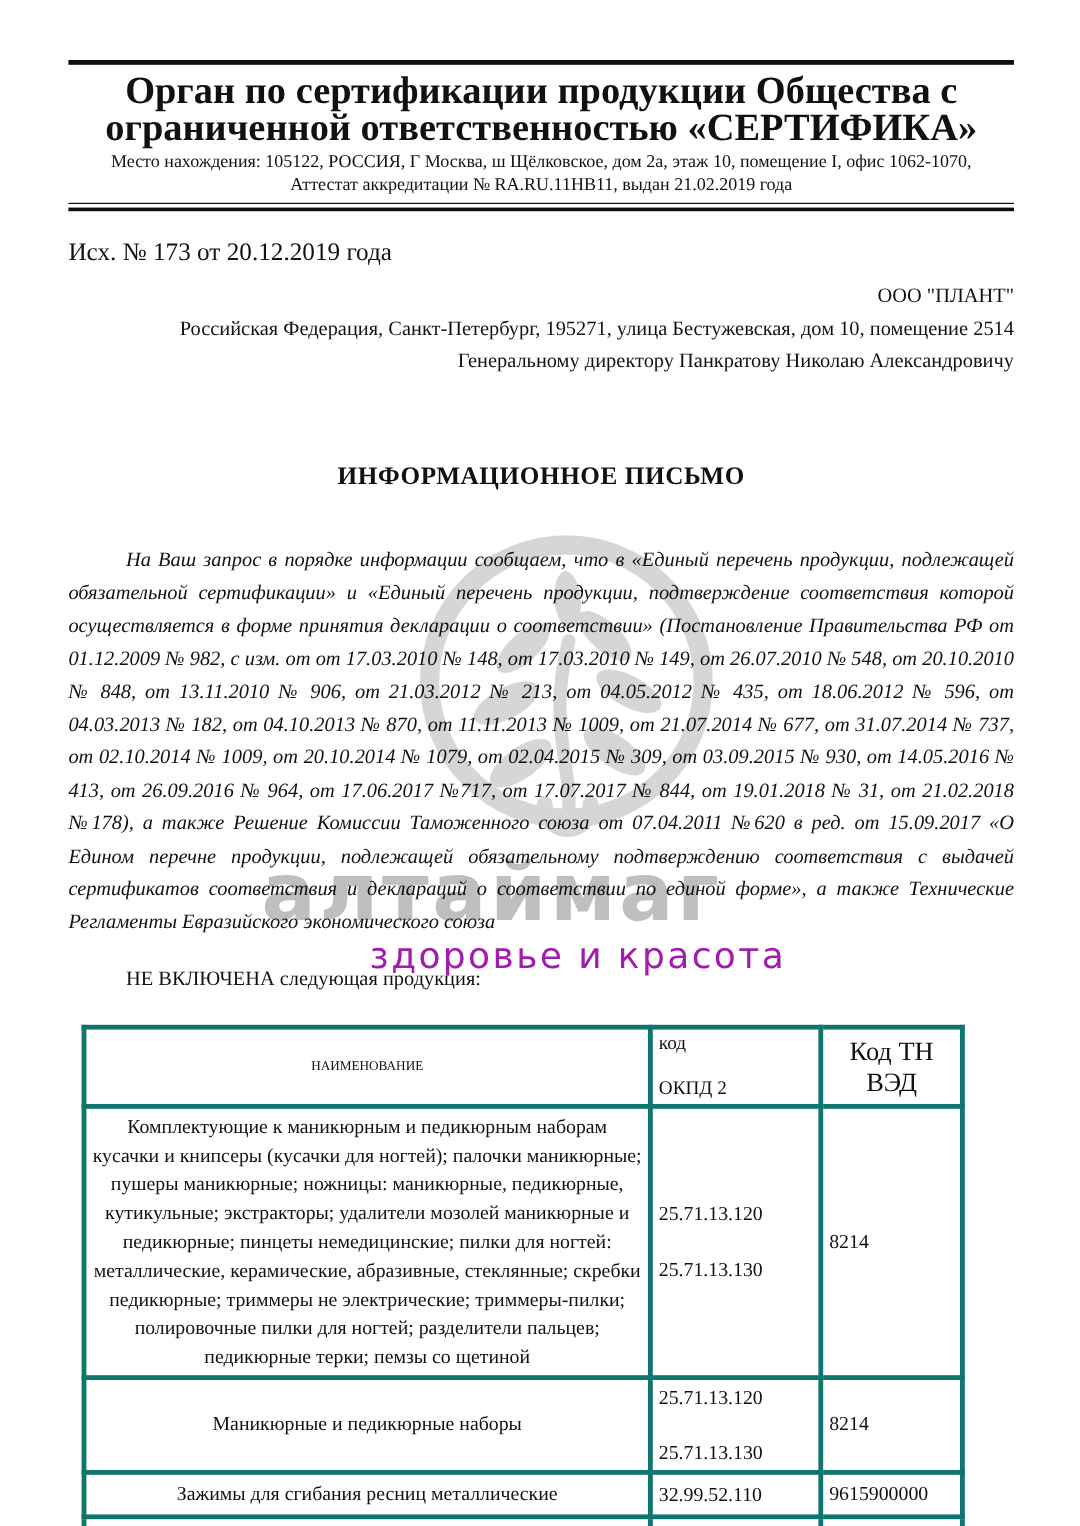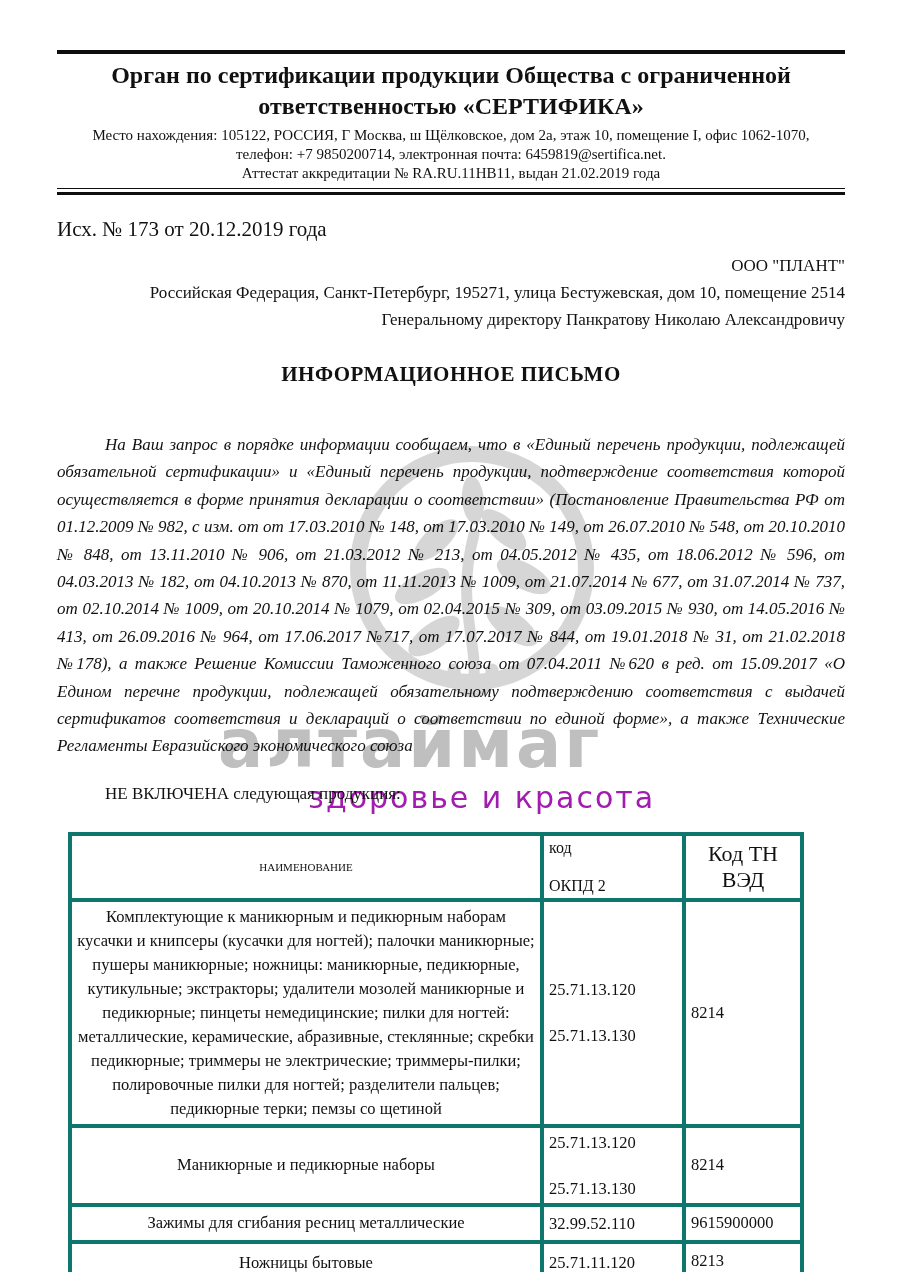--- a/index.html
+++ b/index.html
@@ -9,30 +9,30 @@
     background:#ffffff;
     font-family:"Liberation Serif", serif;
     color:#111;
     overflow:hidden;
     margin:0 auto;
   }
   .content{padding:0 55px 0 57px;}
 
   
   .letterhead{margin-top:50px;border-top:4px solid #0e0e0e;padding-top:4px;text-align:center;}
-  .org-name{font-size:24px;font-weight:bold;line-height:31px;margin:2px 10px 4px 10px;}
+  .org-name{font-size:32px;font-weight:bold;line-height:31px;margin:2px 10px 4px 10px;}
   .lh-line{font-size:15px;line-height:19px;}
   .lh-rule{margin-top:5px;height:3px;border-top:1px solid #0e0e0e;border-bottom:3px solid #0e0e0e;}
 
   
   .ref-line{margin-top:22px;font-size:21px;}
   .recipient{margin-top:10px;text-align:right;font-size:17px;line-height:27px;}
 
   
-  .letter-title{margin-top:29px;text-align:center;font-size:21px;font-weight:bold;letter-spacing:.5px;}
+  .letter-title{margin-top:70px;text-align:center;font-size:21px;font-weight:bold;letter-spacing:.5px;}
   .letter-body{margin-top:44px;font-size:17px;line-height:27.4px;text-align:justify;text-indent:48px;font-style:italic;}
   .not-included{margin-top:24px;font-size:17px;text-indent:48px;}
 
   
   table.products{
     border-collapse:collapse;
     margin:28px 0 0 11px;
     width:732px;
     table-layout:fixed;
     font-size:16.5px;
@@ -88,21 +88,20 @@
 </style>
 </head>
 <body>
 
 <div class="page">
   <div class="content">
 
     <div class="letterhead">
       <div class="org-name">Орган по сертификации продукции Общества с ограниченной ответственностью «СЕРТИФИКА»</div>
       <div class="lh-line">Место нахождения: 105122, РОССИЯ, Г Москва, ш Щёлковское, дом 2а, этаж 10, помещение I, офис 1062-1070,</div>
-      <div class="lh-line">телефон: +7 9850200714, электронная почта: 6459819@sertifica.net.</div>
       <div class="lh-line">Аттестат аккредитации № RA.RU.11НВ11, выдан 21.02.2019 года</div>
       <div class="lh-rule"></div>
     </div>
 
     <div class="ref-line">Исх. № 173 от 20.12.2019 года</div>
 
     <div class="recipient">
       <div>ООО "ПЛАНТ"</div>
       <div>Российская Федерация, Санкт-Петербург, 195271, улица Бестужевская, дом 10, помещение 2514</div>
       <div>Генеральному директору Панкратову Николаю Александровичу</div>

